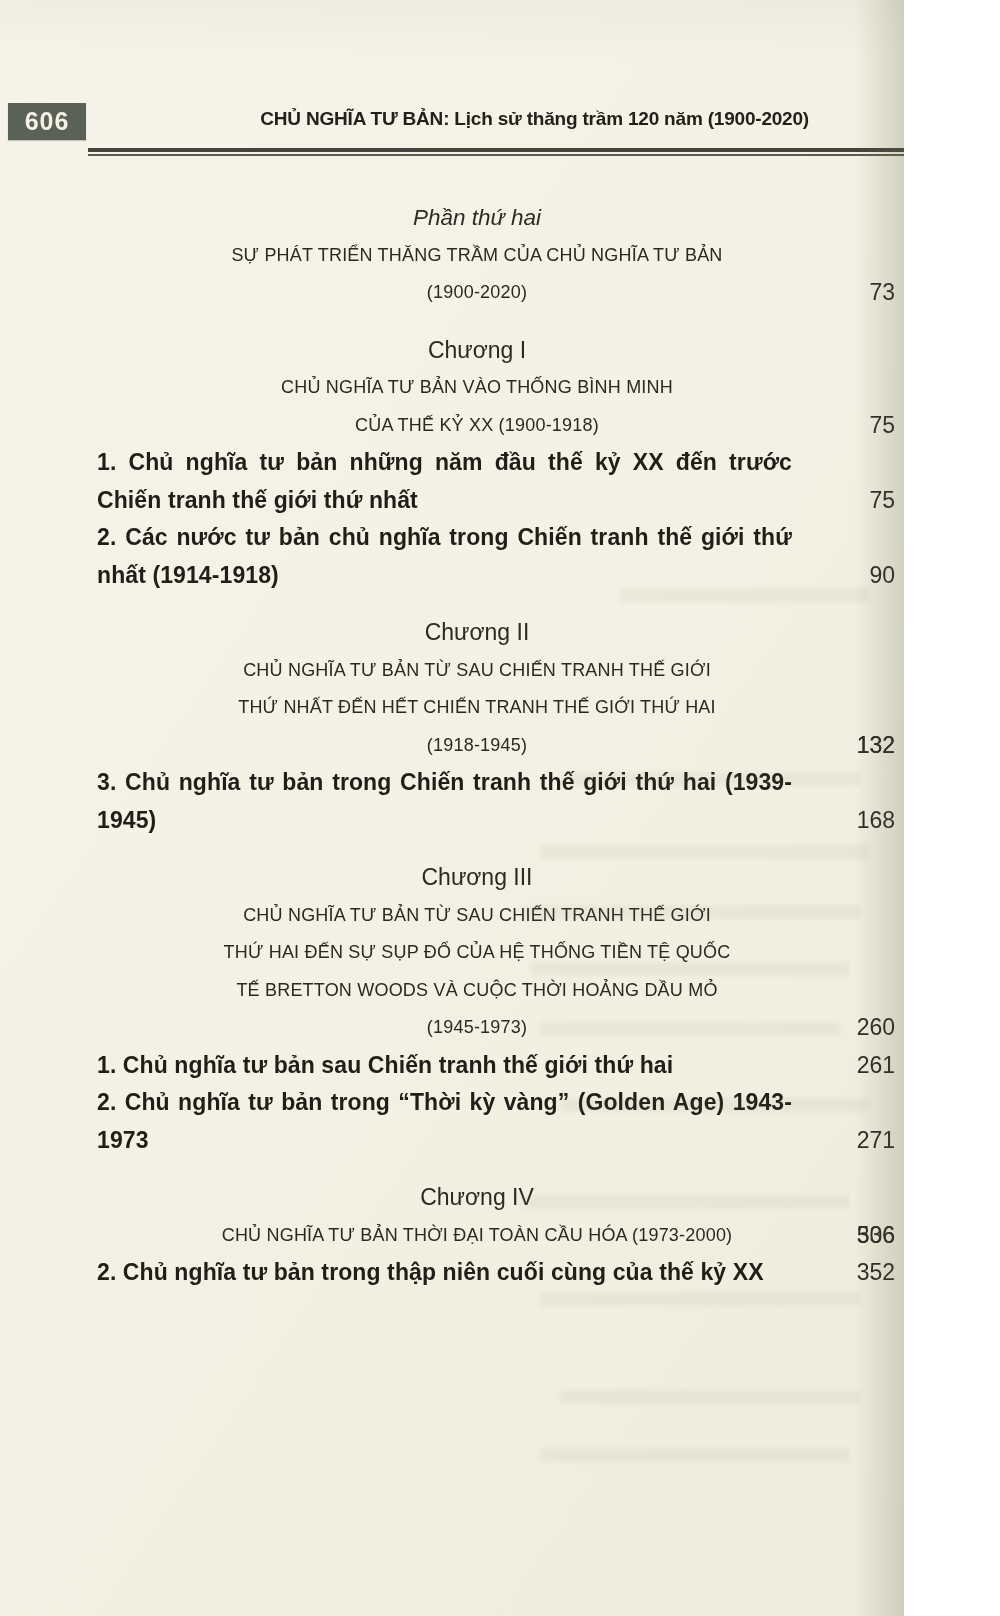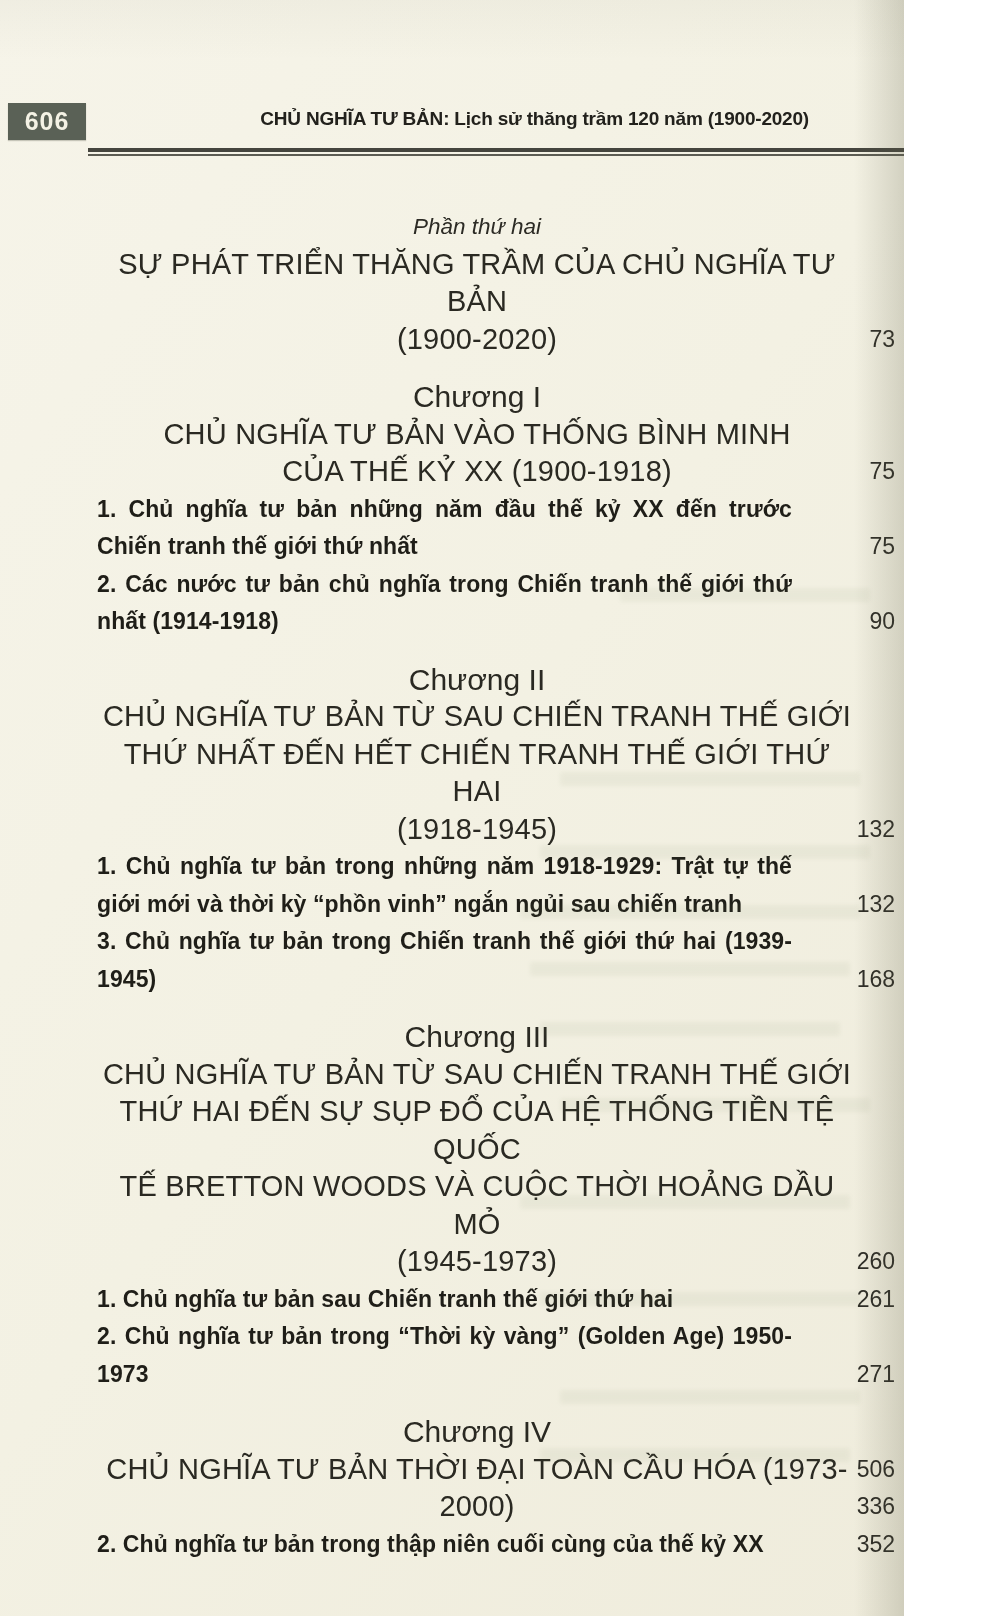--- a/index.html
+++ b/index.html
@@ -44,23 +44,23 @@
   .header-rule .thick { height: 4px; background: #45453e; }
   .header-rule .thin  { height: 2px; background: #5c5c53; margin-top: 2px; }
 
   
   .toc {
     position: absolute; left: 97px; top: 199px; width: 798px;
     font-size: 23px; line-height: 37.5px;
   }
   .chapter { margin-top: 20px; }
   .center { width: 760px; text-align: center; }
-  .part-label { font-style: italic; font-size: 22.5px; color: #2c2b25; margin-top: 9px; }
-  .caps-line { font-size: 29px; letter-spacing: 0.2px; color: #2a2922; }
-  .chap-label { font-size: 30px; color: #2a2922; }
+  .part-label { font-style: italic; font-size: 22.5px; color: #2c2b25; }
+  .caps-line { font-size: 18px; letter-spacing: 0.2px; color: #2a2922; }
+  .chap-label { font-size: 23px; color: #2a2922; }
   .tail-row { position: relative; }
   .tail-row .pagenum { position: absolute; right: 0; top: 0; }
   .entry { position: relative; }
   .entry-text {
     display: block; width: 695px;
     text-align: justify;
     font-weight: bold; color: #1f1e18; letter-spacing: 0.1px;
   }
   .entry .pagenum { position: absolute; right: 0; bottom: 0; }
   .pagenum { font-weight: 400; color: #2d2c26; }
@@ -121,21 +121,20 @@
 
     <section class="chapter">
       <div class="center chap-label">Chương II</div>
       <div class="center caps-line">CHỦ NGHĨA TƯ BẢN TỪ SAU CHIẾN TRANH THẾ GIỚI</div>
       <div class="center caps-line">THỨ NHẤT ĐẾN HẾT CHIẾN TRANH THẾ GIỚI THỨ HAI</div>
       <div class="tail-row">
         <div class="center caps-line">(1918-1945)</div>
         <span class="pagenum">132</span>
       </div>
       <div class="entry">
-        <span class="entry-text">1. Chủ nghĩa tư bản trong những năm 1918-1929: Trật tự thế giới mới và thời kỳ “phồn vinh” ngắn ngủi sau chiến tranh</span>
         <span class="pagenum">132</span>
       </div>
       <div class="entry">
         <span class="entry-text">3. Chủ nghĩa tư bản trong Chiến tranh thế giới thứ hai (1939-1945)</span>
         <span class="pagenum">168</span>
       </div>
     </section>
 
     <section class="chapter">
       <div class="center chap-label">Chương III</div>
@@ -144,21 +143,21 @@
       <div class="center caps-line">TẾ BRETTON WOODS VÀ CUỘC THỜI HOẢNG DẦU MỎ</div>
       <div class="tail-row">
         <div class="center caps-line">(1945-1973)</div>
         <span class="pagenum">260</span>
       </div>
       <div class="entry">
         <span class="entry-text">1. Chủ nghĩa tư bản sau Chiến tranh thế giới thứ hai</span>
         <span class="pagenum">261</span>
       </div>
       <div class="entry">
-        <span class="entry-text">2. Chủ nghĩa tư bản trong “Thời kỳ vàng” (Golden Age) 1950-1973</span>
+        <span class="entry-text">2. Chủ nghĩa tư bản trong “Thời kỳ vàng” (Golden Age) 1943-1973</span>
         <span class="pagenum">271</span>
       </div>
     </section>
 
     <section class="chapter">
       <div class="center chap-label">Chương IV</div>
       <div class="tail-row">
         <div class="center caps-line">CHỦ NGHĨA TƯ BẢN THỜI ĐẠI TOÀN CẦU HÓA (1973-2000)</div>
         <span class="pagenum">506</span>
       </div>

